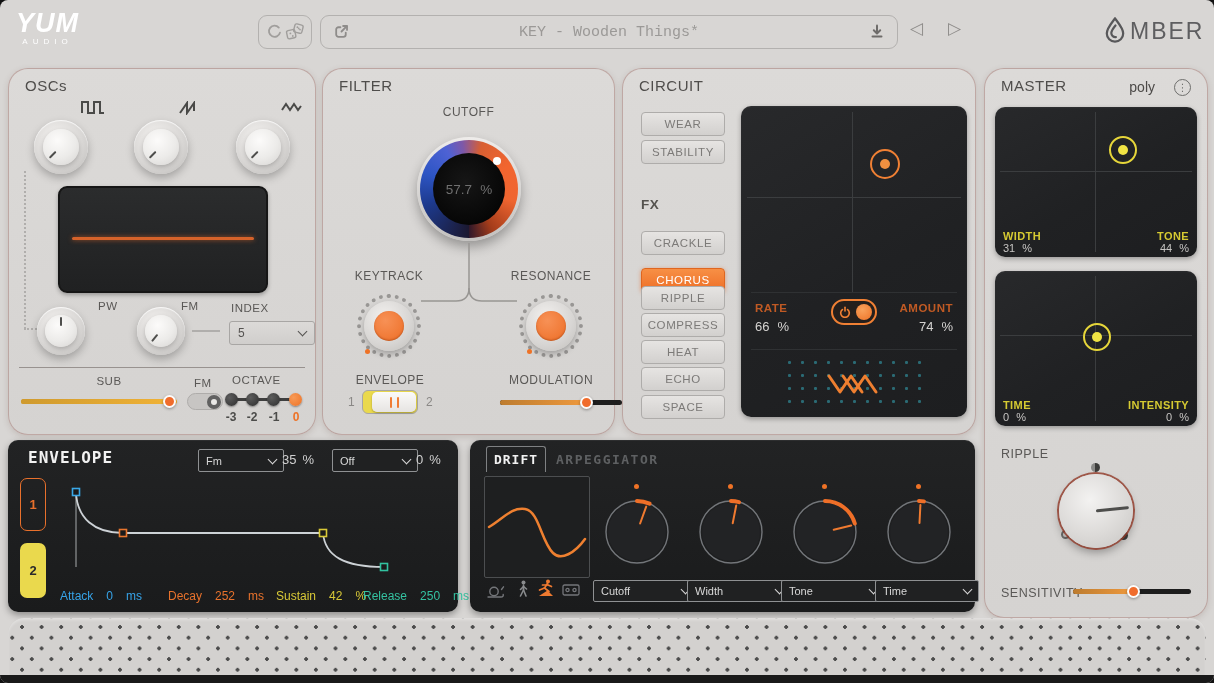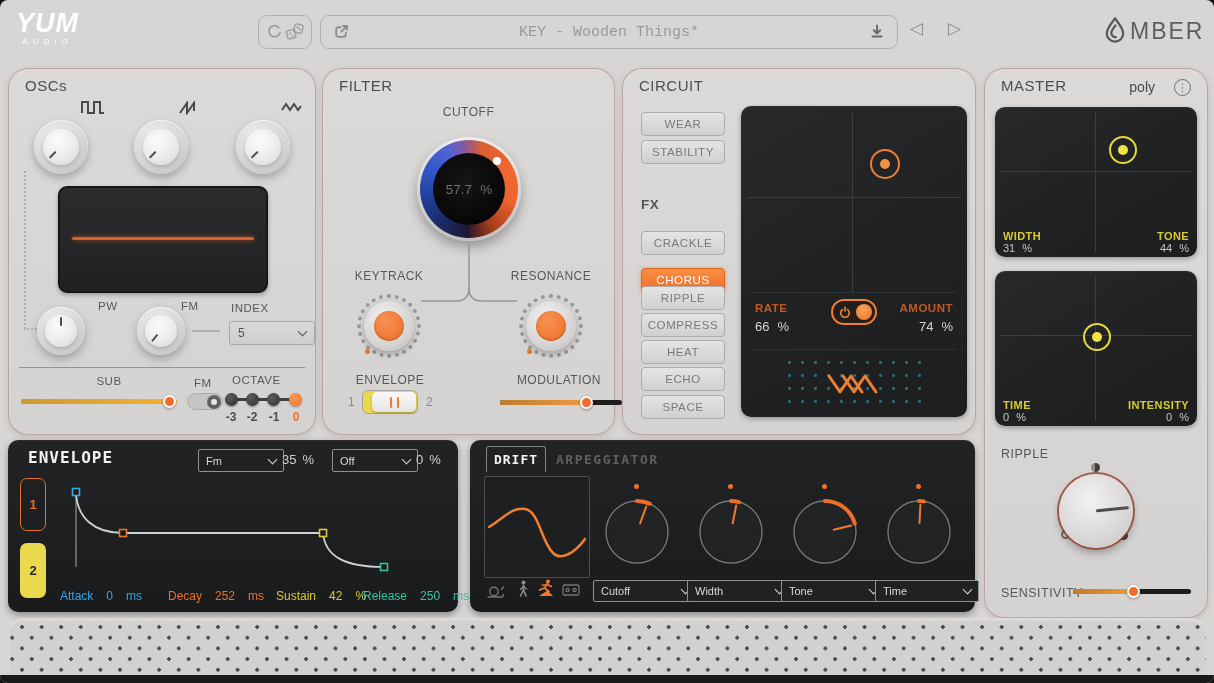--- a/index.html
+++ b/index.html
@@ -316,21 +316,21 @@
     <div class="lbl" style="left:17px;top:304px;width:100px;text-align:center;font-size:12px;">ENVELOPE</div>
     <div class="swnum" style="left:25px;top:326px;">1</div>
     <div class="envsw" style="left:39px;top:321px;">
       <div class="handle">
         <div class="grip"></div>
           <div class="grip"></div>
       </div>
     </div>
     <div class="swnum" style="left:103px;top:326px;">2</div>
 
-    <div class="lbl" style="left:178px;top:304px;width:100px;text-align:right;font-size:12px;">MODULATION</div>
+    <div class="lbl" style="left:178px;top:304px;width:100px;text-align:center;font-size:12px;">MODULATION</div>
     <div class="slider" style="left:177px;top:327px;width:122px;">
       <div class="track"></div>
       <div class="fill oran" style="width:88px;"></div>
       <div class="thumb" style="left:80px;"></div>
     </div>
   </div>
 
   <div class="panel" style="left:622px;top:68px;width:352px;height:365px;">
     <div class="ptitle">CIRCUIT</div>
 

